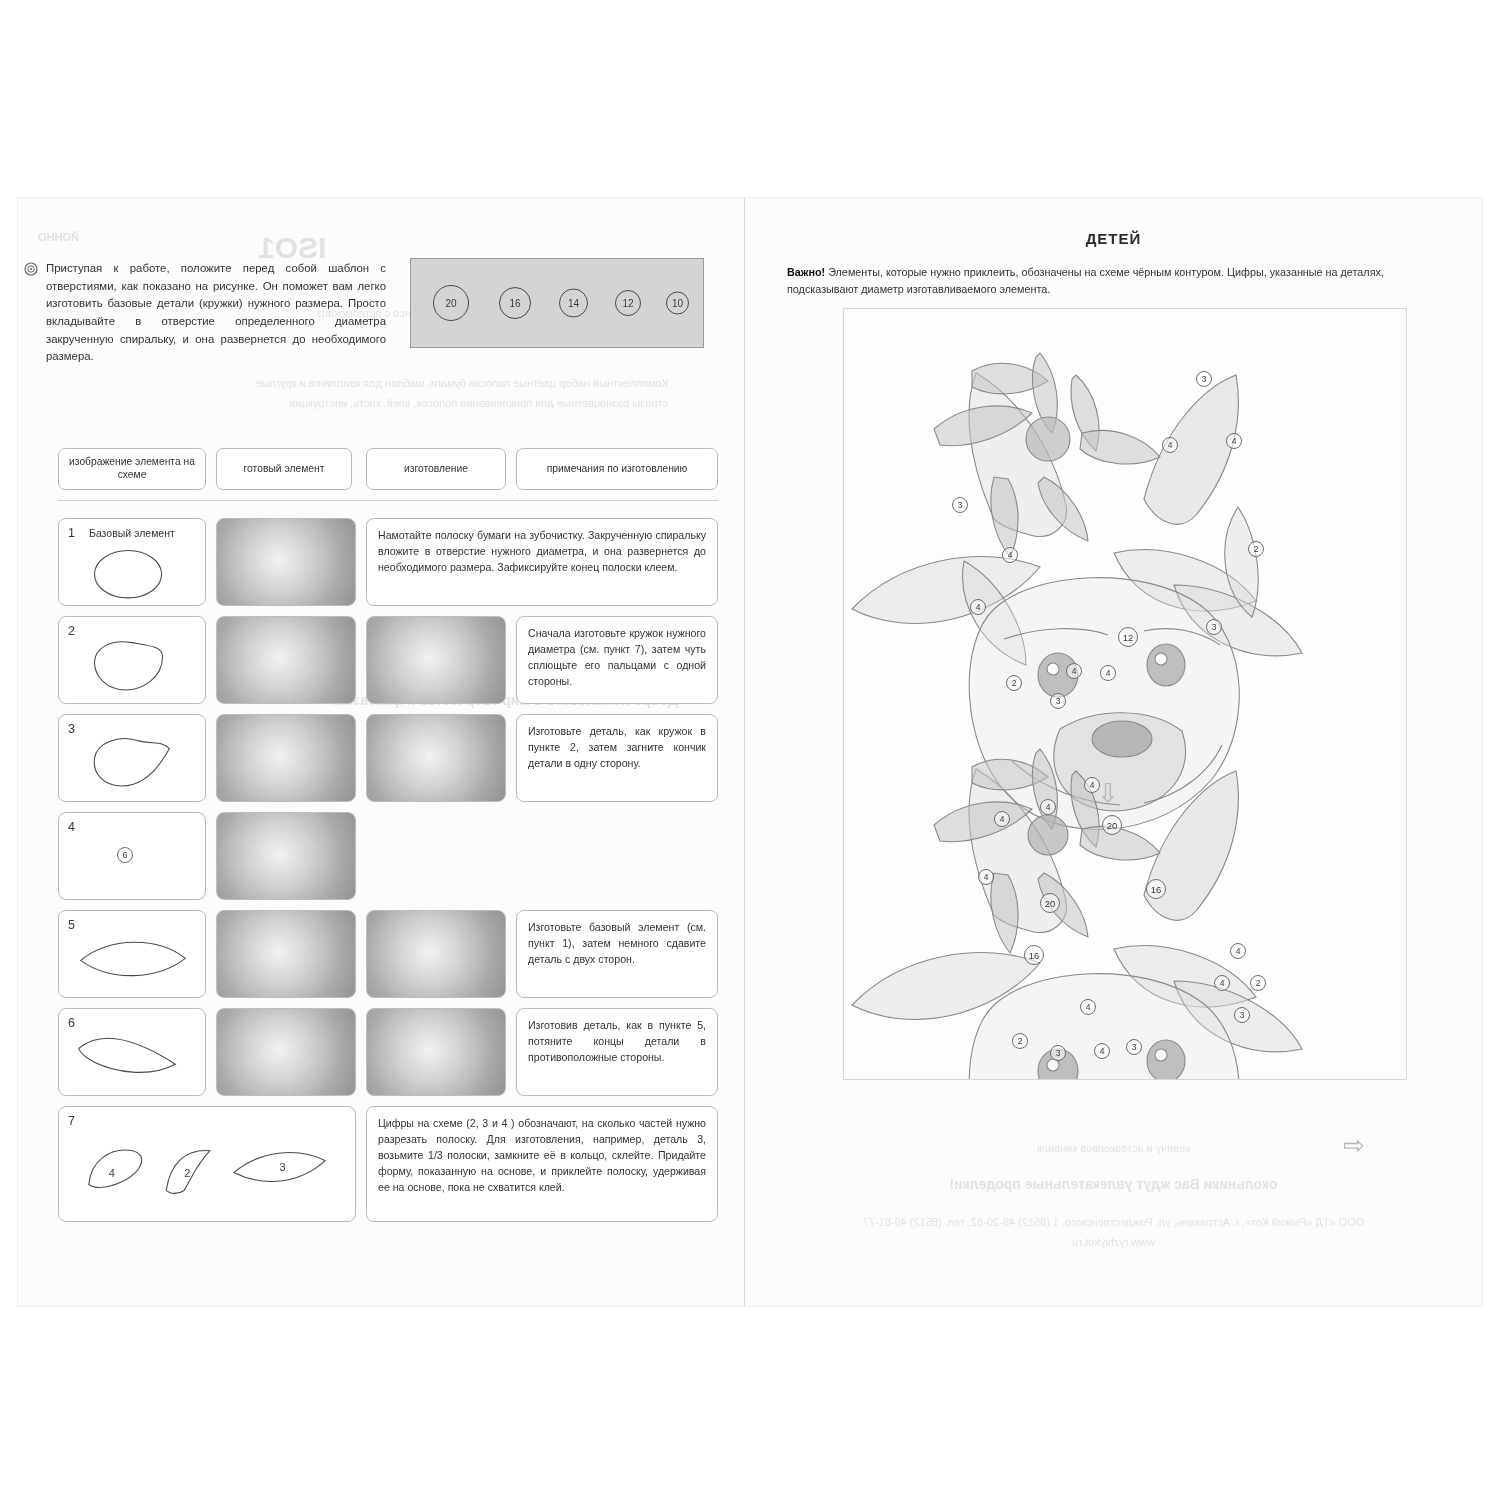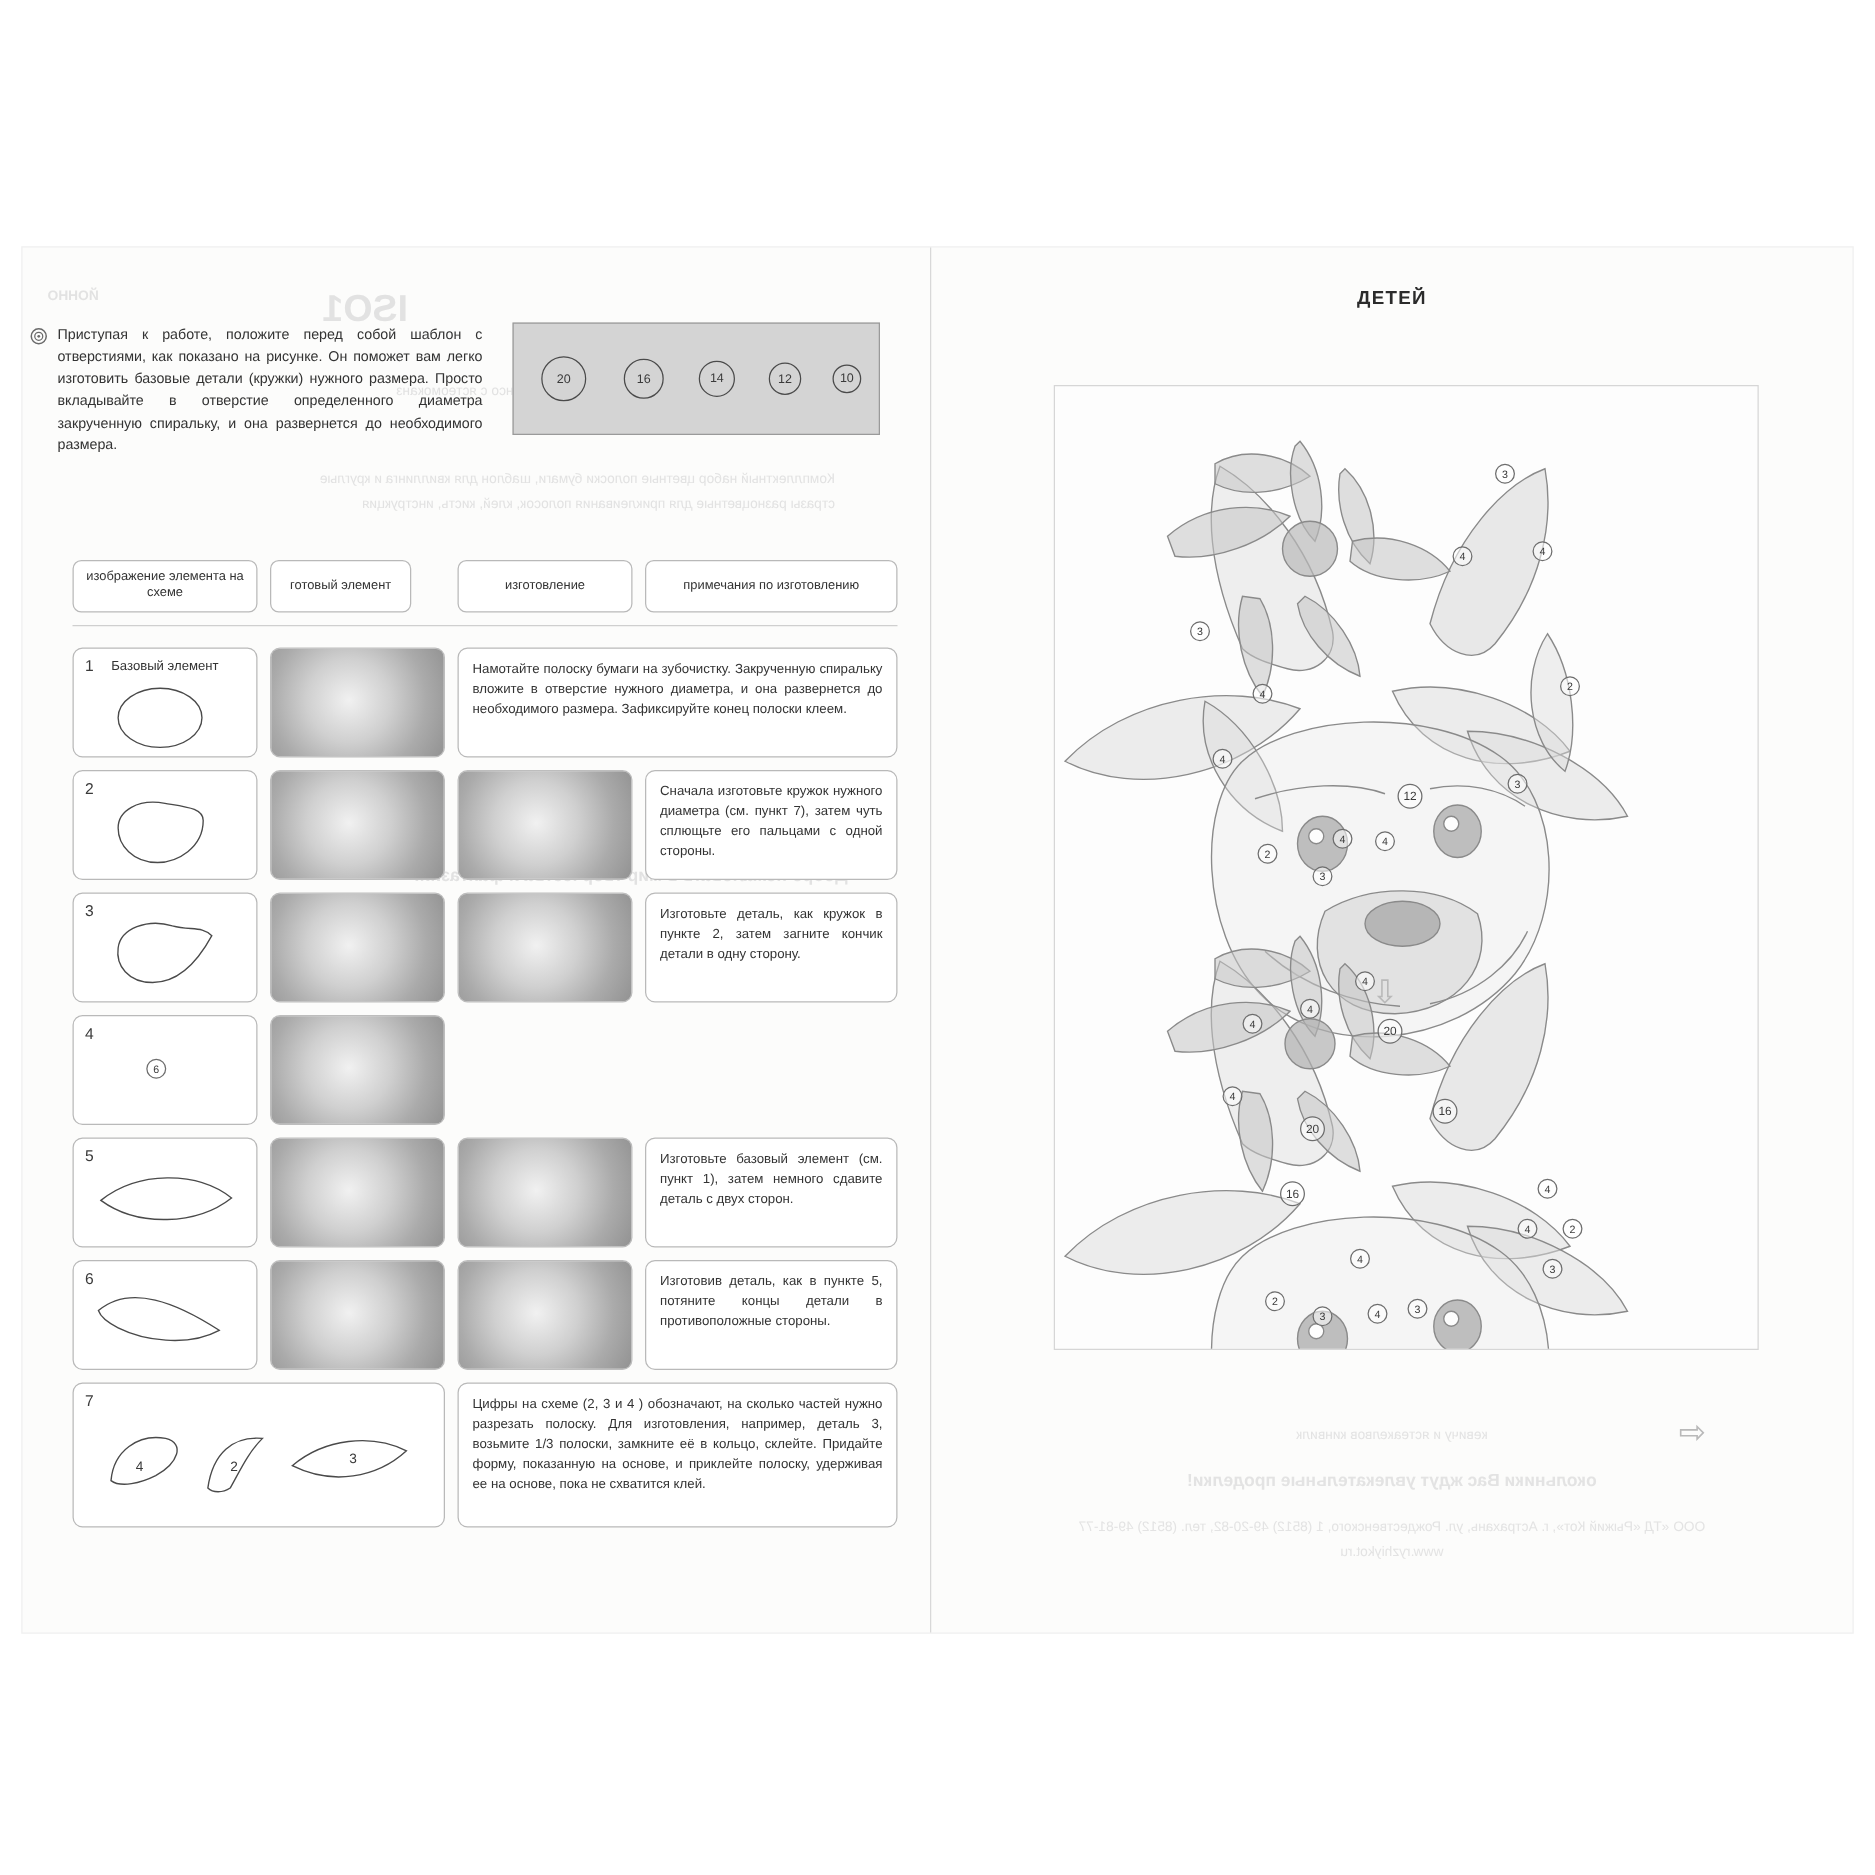--- a/index.html
+++ b/index.html
@@ -235,21 +235,21 @@
     <div class="hole" style="left:22px;width:34px;height:34px;">20</div>
     <div class="hole" style="left:88px;width:30px;height:30px;">16</div>
     <div class="hole" style="left:148px;width:27px;height:27px;">14</div>
     <div class="hole" style="left:204px;width:24px;height:24px;">12</div>
     <div class="hole" style="left:255px;width:21px;height:21px;">10</div>
   </div>
 
 
   <div class="hdr-row">
     <div class="hdr-cell" style="left:0;   top:0; width:148px;height:42px;">изображение элемента на схеме</div>
-    <div class="hdr-cell" style="left:158px;top:0; width:113px;height:42px;">готовый элемент</div>
+    <div class="hdr-cell" style="left:158px;top:0; width:136px;height:42px;">готовый элемент</div>
     <div class="hdr-cell" style="left:308px;top:0; width:140px;height:42px;">изготовление</div>
     <div class="hdr-cell" style="left:458px;top:0; width:202px;height:42px;">примечания по изготовлению</div>
   </div>
   <div class="divider"></div>
 
   <div class="row" style="top:320px;height:88px;">
     <div class="cell" style="left:0;top:0;width:148px;height:88px;">
       <span class="num">1</span>
       <span class="bel">Базовый элемент</span>
       <svg class="shape-svg" viewBox="0 0 148 88">
@@ -350,20 +350,24 @@
       </svg>
     </div>
     <div class="cell note" style="left:308px;top:0;width:352px;height:116px;">Цифры на схеме (2, 3 и 4 ) обозначают, на сколько частей нужно разрезать полоску. Для изготовления, например, деталь 3, возьмите 1/3 полоски, замкните её в кольцо, склейте. Придайте форму, показанную на основе, и приклейте полоску, удерживая ее на основе, пока не схватится клей.</div>
   </div>
 </div>
 
 <div class="page-right">
 
   <div class="schema-title">ДЕТЕЙ</div>
 
+  <div class="important">
+    <b>Важно!</b>
+    <span>Элементы, которые нужно приклеить, обозначены на схеме чёрным контуром. Цифры, указанные на деталях, подсказывают диаметр изготавливаемого элемента.</span>
+  </div>
 
   <div class="schema-box">
     <svg class="art" viewBox="0 0 562 770">
       <g stroke="#8a8a8a" fill="none" stroke-width="1.1">
 
         <path d="M300 190 C318 120 360 78 392 66 C400 110 388 162 352 206 C336 224 312 214 300 190 Z" fill="#cfcfcf" fill-opacity=".45"></path>
         <path d="M150 210 C122 146 120 96 132 64 C170 86 208 134 222 196 C226 218 206 232 186 226 C172 222 158 218 150 210 Z" fill="#d6d6d6" fill-opacity=".4"></path>
 
         <g fill="#c4c4c4" fill-opacity=".55">
           <path d="M90 120 C120 94 160 92 188 104 C166 126 128 140 96 136 Z"></path>

